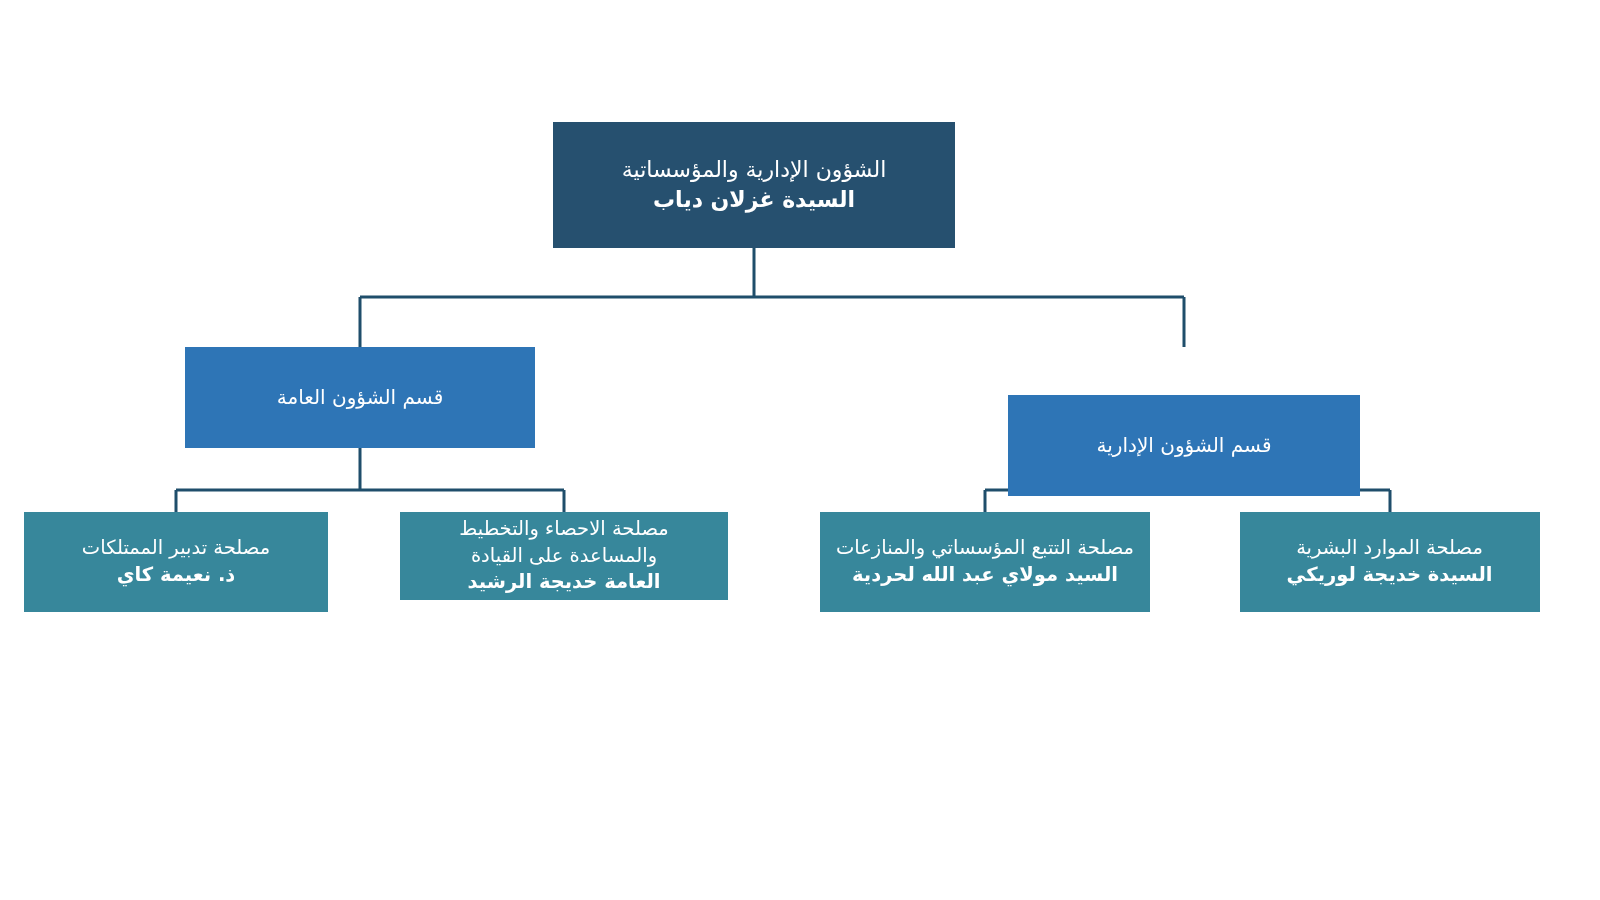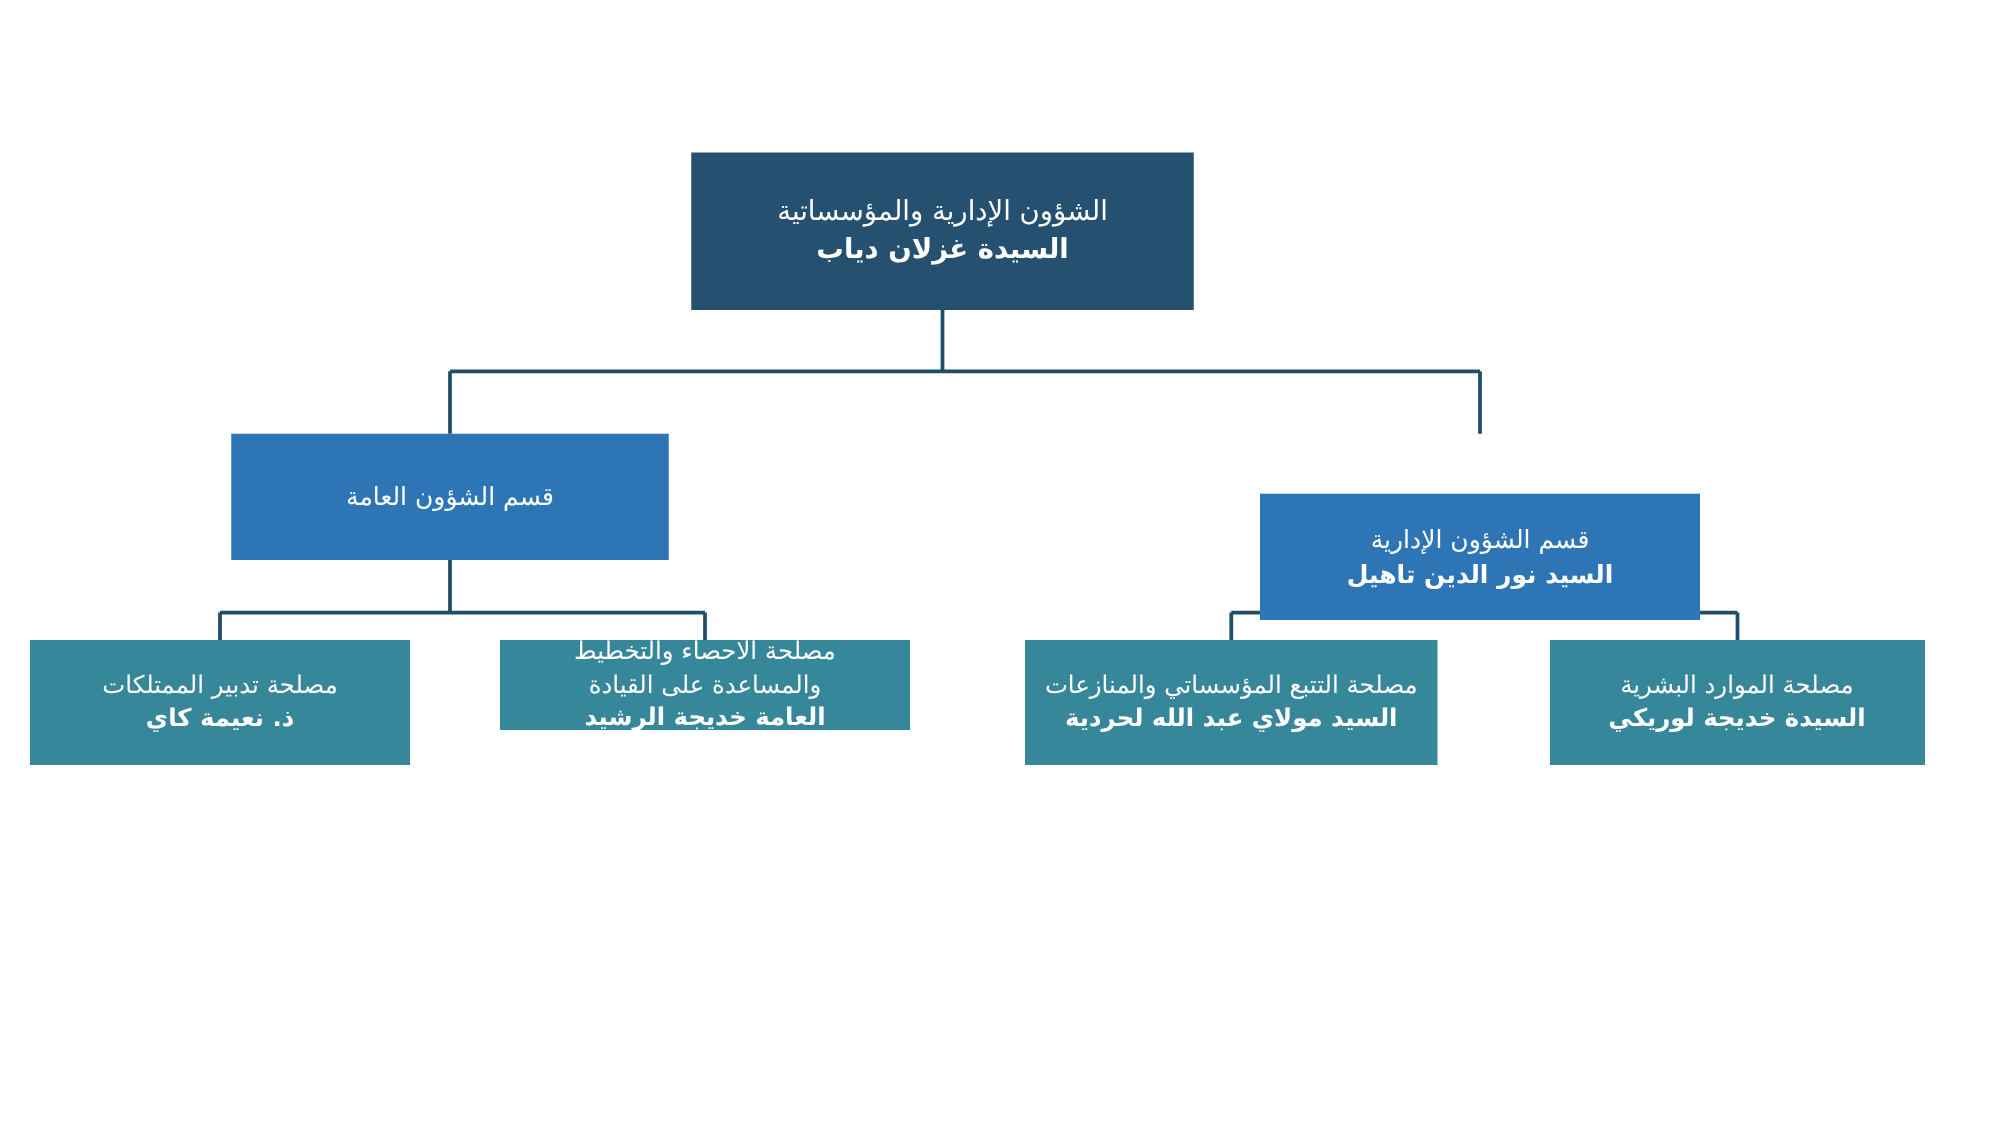--- a/index.html
+++ b/index.html
@@ -60,21 +60,21 @@
     background:var(--division_fill);
     font-size:20px;
   }
   .node-division-general{left:185px;top:347px;width:350px;height:101px;}
   .node-division-admin{left:1008px;top:347px;width:352px;height:101px;margin-top:48px;}
   .node-service{
     background:var(--service_fill);
     font-size:19.5px;
   }
   .node-service-property{left:24px;top:512px;width:304px;height:100px;}
-  .node-service-statistics{left:400px;top:512px;width:328px;height:72px;}
+  .node-service-statistics{left:400px;top:512px;width:328px;height:88px;}
   .node-service-monitoring{left:820px;top:512px;width:330px;height:100px;}
   .node-service-hr{left:1240px;top:512px;width:300px;height:100px;padding-left:13px;}
 </style>
 </head>
 <body>
 
 <div class="stage">
 
   <svg class="connectors" viewBox="0 0 1600 900" xmlns="http://www.w3.org/2000/svg">
 
@@ -90,21 +90,20 @@
     <span class="node-name">السيدة غزلان دياب</span>
   </div>
 
   <div class="node node-division node-division-general">
     <span class="node-title">قسم الشؤون العامة</span>
 
   </div>
 
   <div class="node node-division node-division-admin">
     <span class="node-title">قسم الشؤون الإدارية</span>
-    <span class="node-name">السيد نور الدين تاهيل</span>
   </div>
 
   <div class="node node-service node-service-property">
     <span class="node-title">مصلحة تدبير الممتلكات</span>
     <span class="node-name">ذ. نعيمة كاي</span>
   </div>
 
   <div class="node node-service node-service-statistics">
     <span class="node-title">مصلحة الاحصاء والتخطيط والمساعدة على القيادة</span>
     <span class="node-name">العامة خديجة الرشيد</span>

